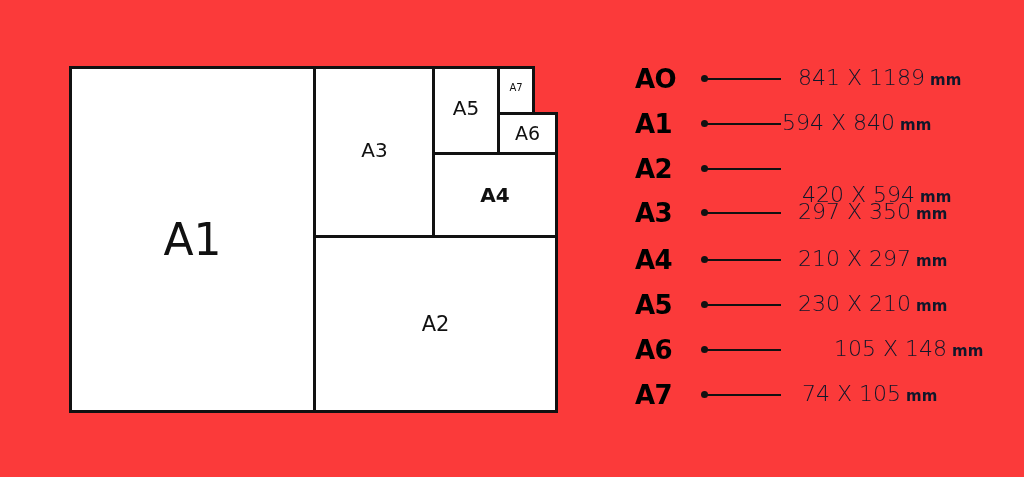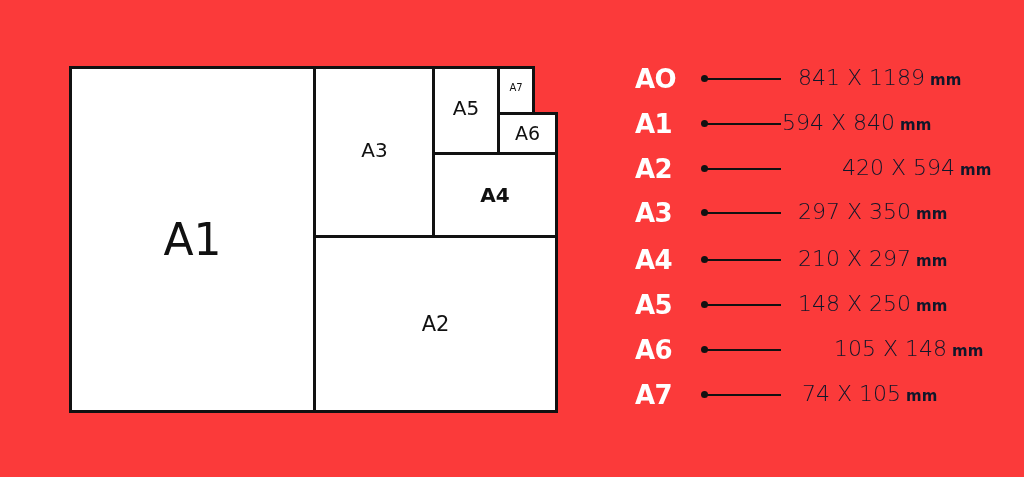--- a/index.html
+++ b/index.html
@@ -16,21 +16,21 @@
     border: 3px solid #111111;
     display: flex; align-items: center; justify-content: center;
     color: #111111;
   }
   .lbl { font-family: "DejaVu Sans", sans-serif; line-height: 1; }
   .legend { position: absolute; left: 0; top: 0; }
   .row { position: absolute; height: 40px; width: 400px; }
   .row .code {
     position: absolute; left: 635px; top: 0;
     font-family: "DejaVu Sans", sans-serif; font-weight: bold;
-    font-size: 26px; color: #ffffff; letter-spacing: -0.5px;
+    font-size: 26px; color: #000000; letter-spacing: -0.5px;
   }
   .row .dot {
     position: absolute; left: 701px; top: 11px;
     width: 7px; height: 7px; border-radius: 50%; background: #111;
   }
   .row .line {
     position: absolute; left: 705px; top: 14px;
     width: 76px; height: 1.5px; background: #111;
   }
   .row .dims {
@@ -86,39 +86,39 @@
   <div class="row" style="top:109px;">
     <span class="code">A1</span>
     <span class="dot"></span>
     <span class="line"></span>
     <span class="dims" style="left:782px;"><span>594 X 840</span><span class="unit">mm</span></span>
   </div>
   <div class="row" style="top:154px;">
     <span class="code">A2</span>
     <span class="dot"></span>
     <span class="line"></span>
-    <span class="dims" style="left:842px;"><span>420 X 594</span><span class="unit">mm</span></span>
+    <span class="dims" style="left:802px;margin-top:27px;"><span>420 X 594</span><span class="unit">mm</span></span>
   </div>
   <div class="row" style="top:198px;">
     <span class="code">A3</span>
     <span class="dot"></span>
     <span class="line"></span>
     <span class="dims" style="left:798px;"><span>297 X 350</span><span class="unit">mm</span></span>
   </div>
   <div class="row" style="top:245px;">
     <span class="code">A4</span>
     <span class="dot"></span>
     <span class="line"></span>
     <span class="dims" style="left:798px;text-align:right;"><span>210 X 297</span><span class="unit">mm</span></span>
   </div>
   <div class="row" style="top:290px;">
     <span class="code">A5</span>
     <span class="dot"></span>
     <span class="line"></span>
-    <span class="dims" style="left:798px;"><span>148 X 250</span><span class="unit">mm</span></span>
+    <span class="dims" style="left:798px;"><span>230 X 210</span><span class="unit">mm</span></span>
   </div>
   <div class="row" style="top:335px;">
     <span class="code">A6</span>
     <span class="dot"></span>
     <span class="line"></span>
     <span class="dims" style="left:798px;margin-left:36px;"><span>105 X 148</span><span class="unit">mm</span></span>
   </div>
   <div class="row" style="top:380px;">
     <span class="code">A7</span>
     <span class="dot"></span>

